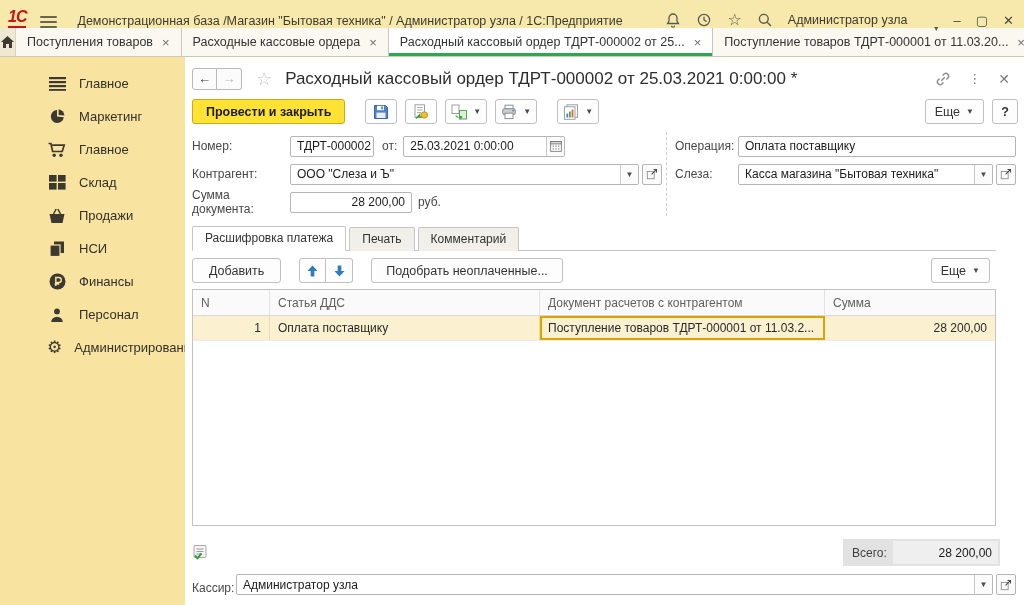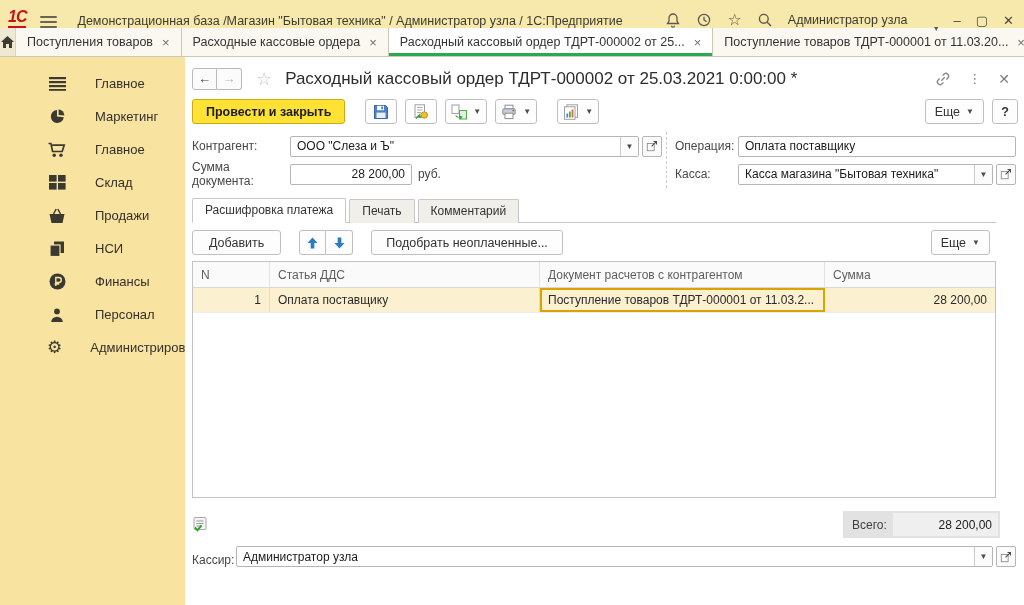--- a/index.html
+++ b/index.html
@@ -30,21 +30,21 @@
   .tabbar { height:29px; background:#efe9d4; border-bottom:1px solid #ccc7b6; display:flex; align-items:stretch; }
   .home-tab { width:30px; display:flex; align-items:center; justify-content:center; border-right:1px solid #d9d4c2; cursor:pointer; }
   .wtab { display:flex; align-items:center; gap:9px; padding:0 11px; background:#faf8f1; border-right:1px solid #ccc7b6; font-size:12.5px; color:#333; cursor:pointer; white-space:nowrap; }
   .wtab.active { background:#fff; box-shadow:inset 0 -3px 0 #2ea84f; }
   .wtab .close { color:#6e6e6e; font-size:13px; line-height:1; }
 
   .body { display:flex; height:548px; }
 
   
   .sidebar { width:185px; background:#f8e3a0; padding-top:10px; flex-shrink:0; }
-  .side-item { height:33px; display:flex; align-items:center; padding-left:47px; gap:28px; font-size:13px; color:#33302a; cursor:pointer; }
+  .side-item { height:33px; display:flex; align-items:center; padding-left:47px; gap:12px; font-size:13px; color:#33302a; cursor:pointer; }
   .side-icon { width:20px; height:18px; display:flex; align-items:center; justify-content:center; }
   .side-icon svg { fill:#3c3931; }
   .gear-glyph { font-size:17px; line-height:1; color:#3c3931; font-family:"DejaVu Sans",sans-serif; }
 
   
   .main { flex:1; background:#fff; display:flex; flex-direction:column; padding-left:7px; }
 
   .form-header { height:38px; display:flex; align-items:center; gap:8px; padding:7px 14px 2px 0; }
   .nav-btns { display:flex; }
   .nav-btn { width:25px; height:22px; border:1px solid #b9b9b9; background:#fbfbfb; display:flex; align-items:center; justify-content:center; font-size:13px; cursor:pointer; }
@@ -349,20 +349,35 @@
           <span>Еще</span>
           <span class="caret">▼</span>
         </div>
         <div class="btn help-btn">?</div>
       </div>
     </div>
 
     <div class="fields">
       <div class="f-left">
         <div class="f-row">
+          <span class="f-label">Номер:</span>
+          <div class="inp w-num">ТДРТ-000002</div>
+          <span class="ot-label">от:</span>
+          <div class="inp-group w-date">
+            <span class="txt">25.03.2021 0:00:00</span>
+            <span class="cbtn">
+              <svg width="12" height="12" viewBox="0 0 14 14">
+                  <rect x="0.8" y="1.8" width="12.4" height="11.4" fill="#fff" stroke="#777"></rect>
+                  <rect x="0.8" y="1.8" width="12.4" height="2.8" fill="#d6d6d6" stroke="#777"></rect>
+                  <path d="M3 6.5h1.6v1.4H3z M6.2 6.5h1.6v1.4H6.2z M9.4 6.5h1.6v1.4H9.4z M3 9.6h1.6v1.4H3z M6.2 9.6h1.6v1.4H6.2z M9.4 9.6h1.6v1.4H9.4z" fill="#8a8a8a"></path>
+                </svg>
+            </span>
+          </div>
+        </div>
+        <div class="f-row">
           <span class="f-label">Контрагент:</span>
           <div class="inp-group grow">
             <span class="txt">ООО "Слеза и Ъ"</span>
             <span class="cbtn">
                 <span class="caret">▼</span>
               </span>
           </div>
           <span class="open-btn">
             <svg width="12" height="12" viewBox="0 0 14 14">
                 <rect x="1.5" y="4" width="8" height="8.5" fill="#fff" stroke="#8a8a8a"></rect>
@@ -375,21 +390,21 @@
           <div class="inp w-amount">28 200,00</div>
           <span class="rub">руб.</span>
         </div>
       </div>
       <div class="f-right">
         <div class="f-row">
           <span class="f-label-r">Операция:</span>
           <div class="inp grow">Оплата поставщику</div>
         </div>
         <div class="f-row">
-          <span class="f-label-r">Касса:</span>
+          <span class="f-label-r">Слеза:</span>
           <div class="inp-group grow">
             <span class="txt">Касса магазина "Бытовая техника"</span>
             <span class="cbtn">
                 <span class="caret">▼</span>
               </span>
           </div>
           <span class="open-btn">
             <svg width="12" height="12" viewBox="0 0 14 14">
                 <rect x="1.5" y="4" width="8" height="8.5" fill="#fff" stroke="#8a8a8a"></rect>
                 <path d="M6.5 7.5 L12 2 M8.8 1.8 h3.4 v3.4" fill="none" stroke="#4a4a4a" stroke-width="1.3"></path>

